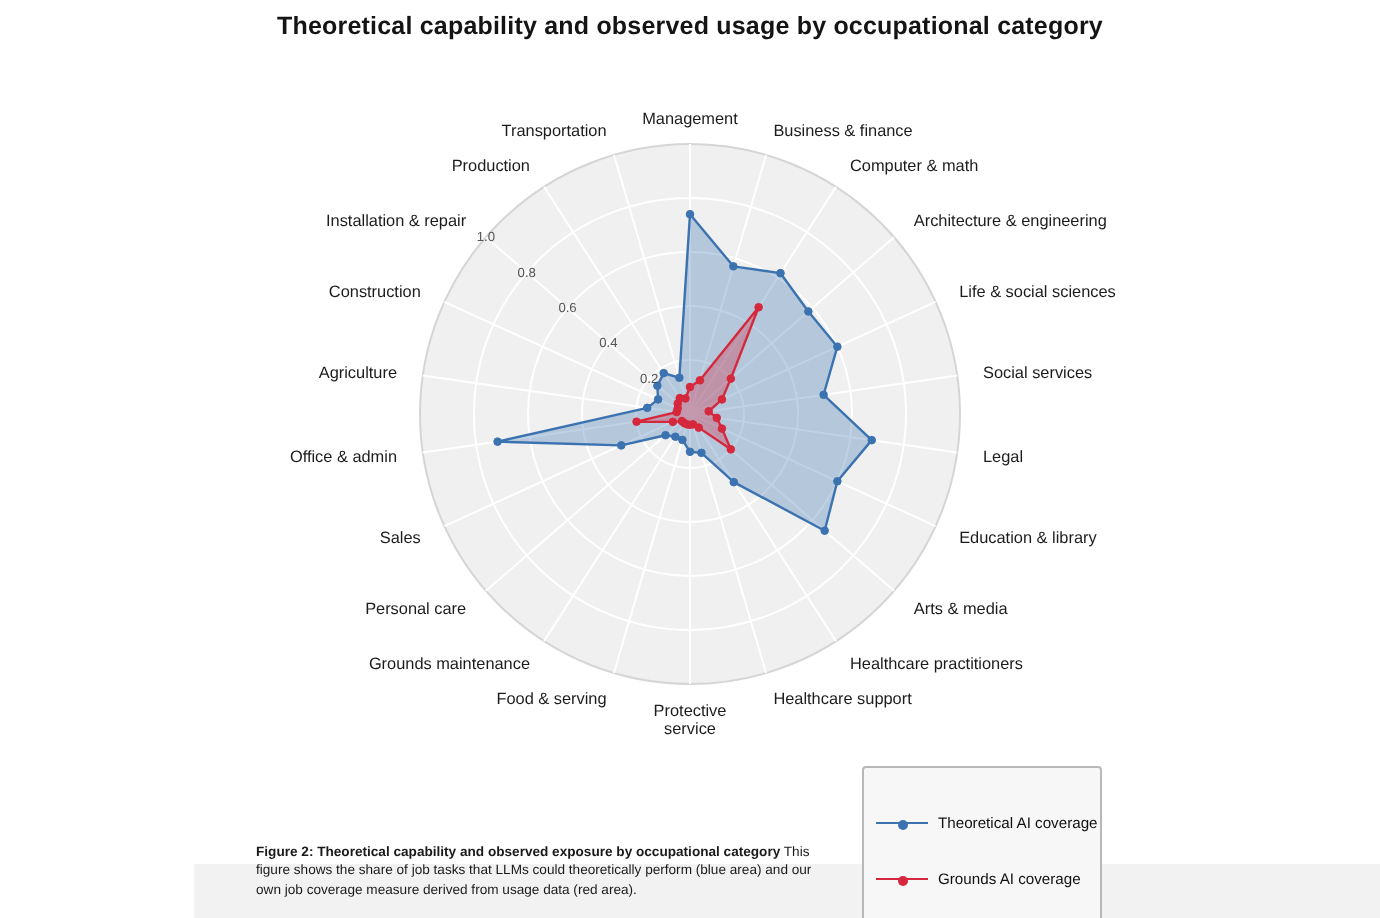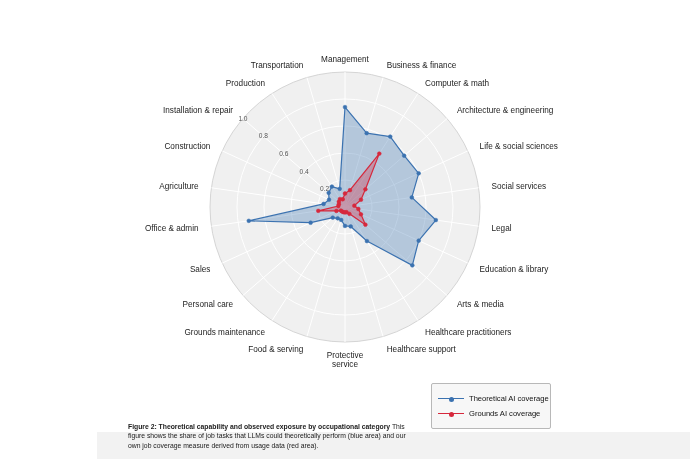--- a/index.html
+++ b/index.html
@@ -62,21 +62,21 @@
     border-radius: 2px;
     padding: 5px 6px 5px 6px;
     box-sizing: border-box;
   }
   .legend-row {
     display: flex;
     align-items: center;
     font-size: 7.6px;
     color: #111;
     line-height: 11px;
-    margin: 4px 0;
+    margin: 17px 0;
     white-space: nowrap;
     text-align: right;
   }
   .legend-swatch {
     width: 26px;
     height: 8px;
     margin-right: 5px;
     position: relative;
     flex: none;
   }
@@ -115,20 +115,21 @@
     background: #f2f2f2;
   }
 </style>
 </head>
 <body>
 
 <div id="figure">
 
   <div class="footer-band"></div>
 
+  <div class="title">Theoretical capability and observed usage by occupational category</div>
 
   <div class="chart-area">
     <svg class="radar" width="690" height="390" viewBox="0 0 690 390">
       <g id="grid-layer">
           <circle cx="345" cy="181" r="135" fill="#f0f0f0" stroke="#d5d5d5" stroke-width="1"></circle>
           <circle cx="345" cy="181" r="27" fill="none" stroke="#ffffff" stroke-width="1"></circle>
           <circle cx="345" cy="181" r="54" fill="none" stroke="#ffffff" stroke-width="1"></circle>
           <circle cx="345" cy="181" r="81" fill="none" stroke="#ffffff" stroke-width="1"></circle>
           <circle cx="345" cy="181" r="108" fill="none" stroke="#ffffff" stroke-width="1"></circle>
           <line x1="345" y1="181" x2="345" y2="46" stroke="#ffffff" stroke-width="1"></line>

